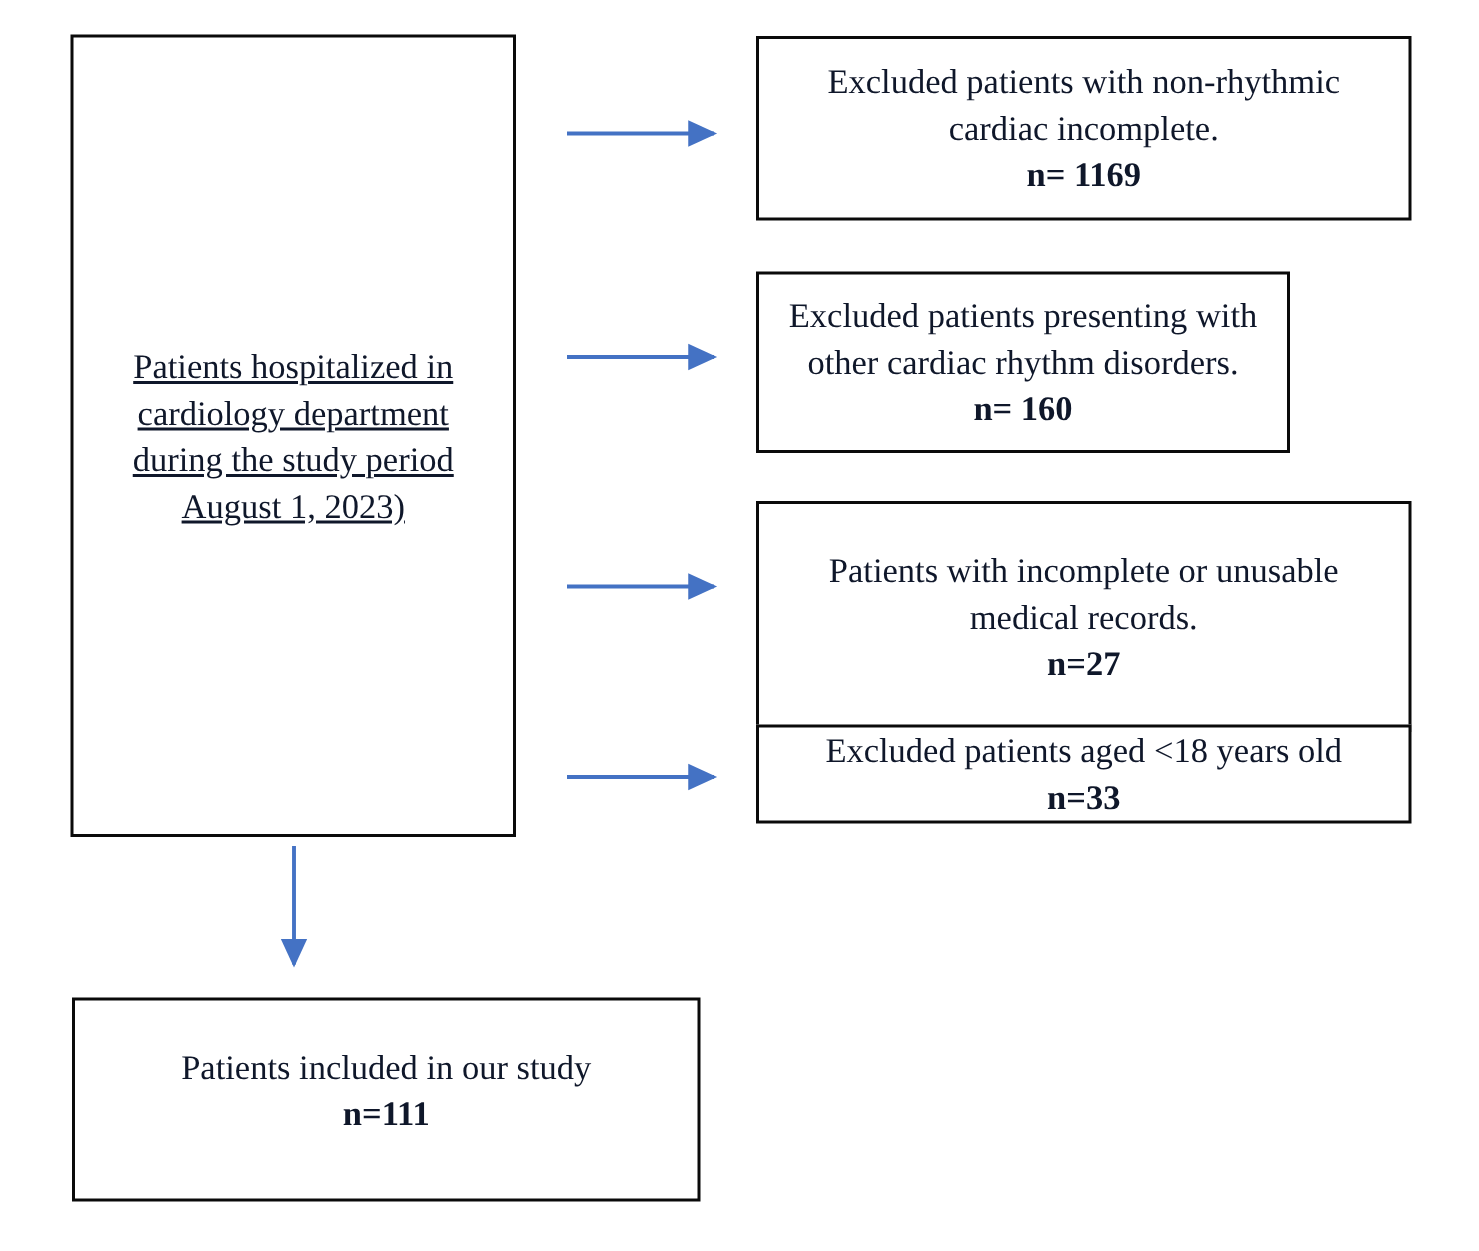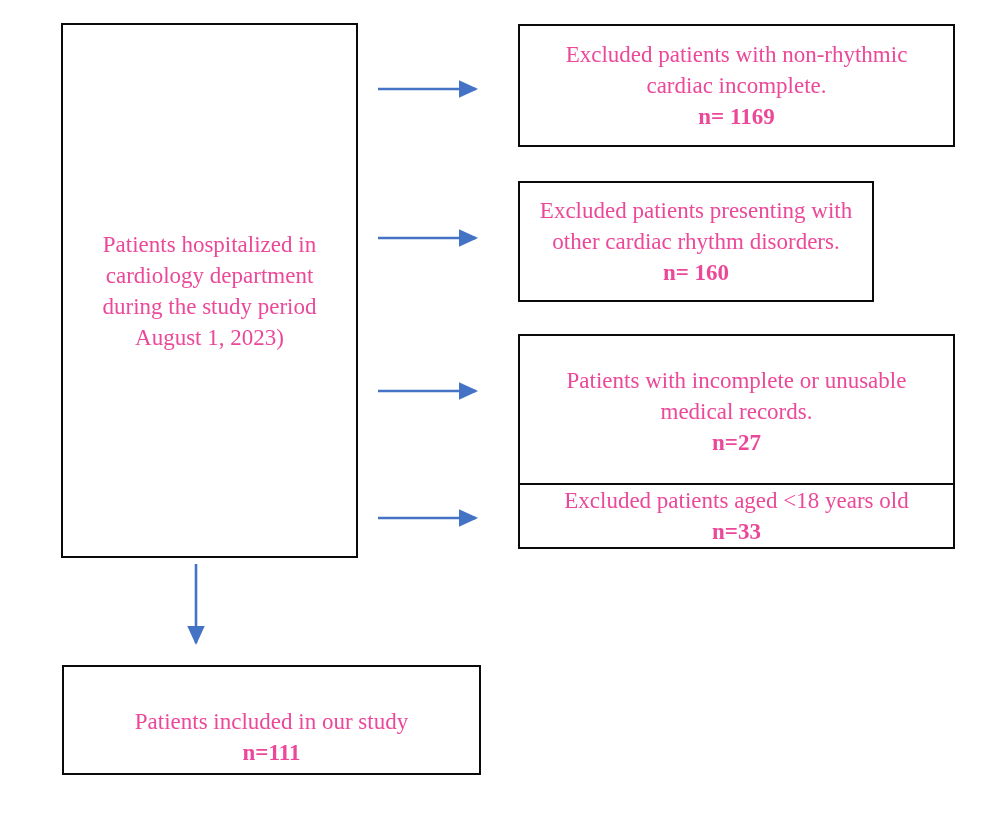--- a/index.html
+++ b/index.html
@@ -17,22 +17,21 @@
   }
   .box {
     position: absolute;
     border: 2px solid #0a0a0a;
     background: #ffffff;
     box-sizing: border-box;
     display: flex;
     flex-direction: column;
     align-items: flex-start;
     text-align: center;
-    color: #ec4899;
-    margin-left: 14px;
+    color: #0f172a;
   }
   .box .lines {
     width: 100%;
     padding: 0 10px;
     box-sizing: border-box;
   }
   .box.center-v { justify-content: center; }
   .box.top-v    { justify-content: flex-start; }
   .line {
     display: block;
@@ -63,21 +62,21 @@
         <path d="M0,0.6 L7.4,4 L0,7.4 z" fill="#4472C4"></path>
       </marker>
     </defs>
     <line x1="378" y1="89" x2="476" y2="89" stroke="#4472C4" stroke-width="2.6" marker-end="url(#ah)"></line>
     <line x1="378" y1="238" x2="476" y2="238" stroke="#4472C4" stroke-width="2.6" marker-end="url(#ah)"></line>
     <line x1="378" y1="391" x2="476" y2="391" stroke="#4472C4" stroke-width="2.6" marker-end="url(#ah)"></line>
     <line x1="378" y1="518" x2="476" y2="518" stroke="#4472C4" stroke-width="2.6" marker-end="url(#ah)"></line>
     <line x1="196" y1="564" x2="196" y2="643" stroke="#4472C4" stroke-width="2.6" marker-end="url(#ah)"></line>
   </svg>
 
-  <div class="box center-v" style="left:47px; top:23px; width:297px; height:535px;">
+  <div class="box center-v" style="left:47px; top:23px; width:297px; height:535px;text-decoration:underline;">
     <div class="lines">
       <span class="line">Patients hospitalized in</span>
       <span class="line">cardiology department</span>
       <span class="line">during the study period</span>
       <span class="line">August 1, 2023)</span>
     </div>
   </div>
 
   <div class="box center-v" style="left:504px; top:24px; width:437px; height:123px;">
     <div class="lines">
@@ -103,20 +102,20 @@
     </div>
   </div>
 
   <div class="box center-v" style="left:504px; top:483px; width:437px; height:66px;">
     <div class="lines">
       <span class="line">Excluded patients aged &lt;18 years old</span>
       <span class="line bold">n=33</span>
     </div>
   </div>
 
-  <div class="box top-v" style="left:48px; top:665px; width:419px; height:110px; padding-top:39px;">
+  <div class="box top-v" style="left:48px; top:665px; width:419px; height:136px; padding-top:29px;">
     <div class="lines">
       <span class="line">Patients included in our study</span>
       <span class="line bold">n=111</span>
     </div>
   </div>
 
 </div>
 
 </body></html>

